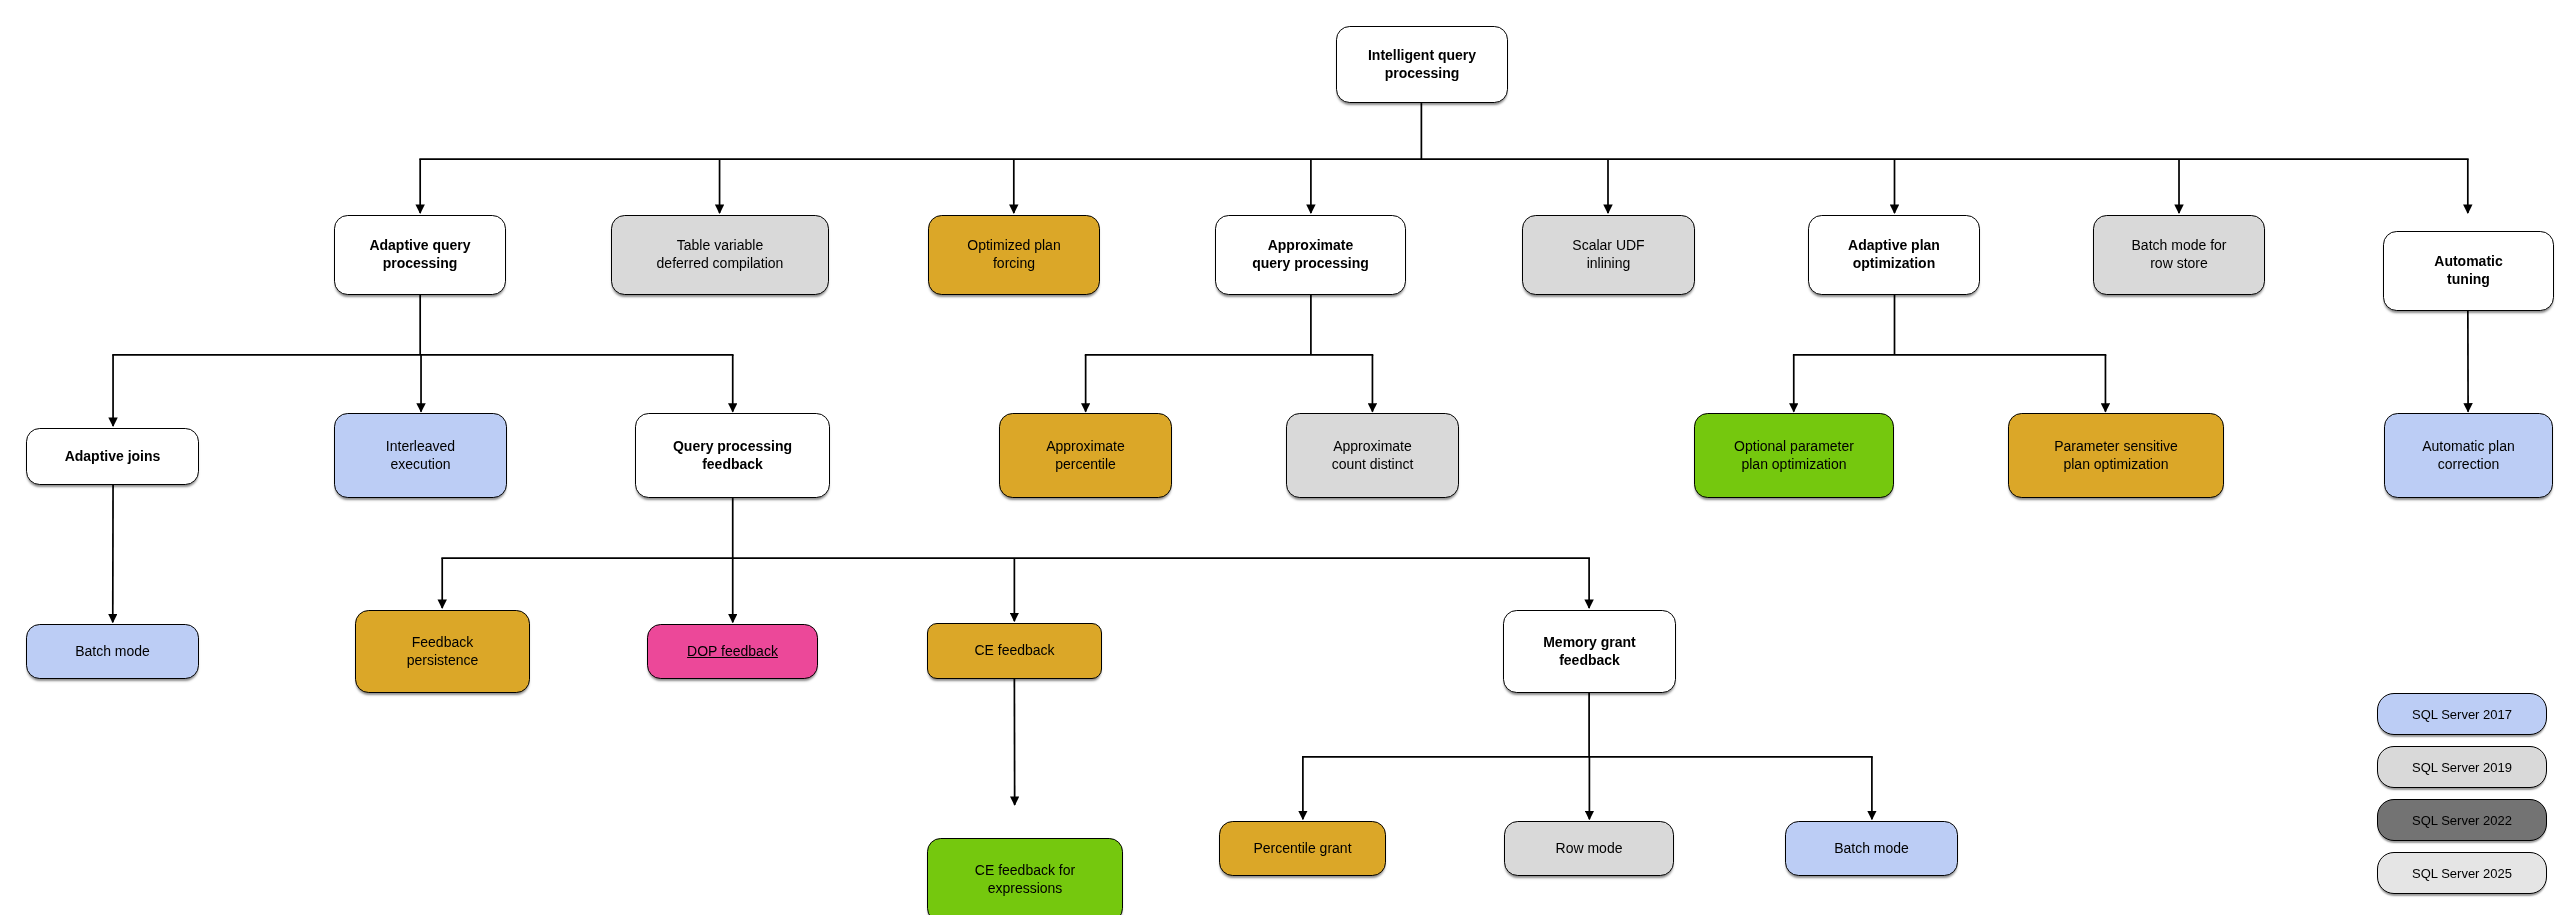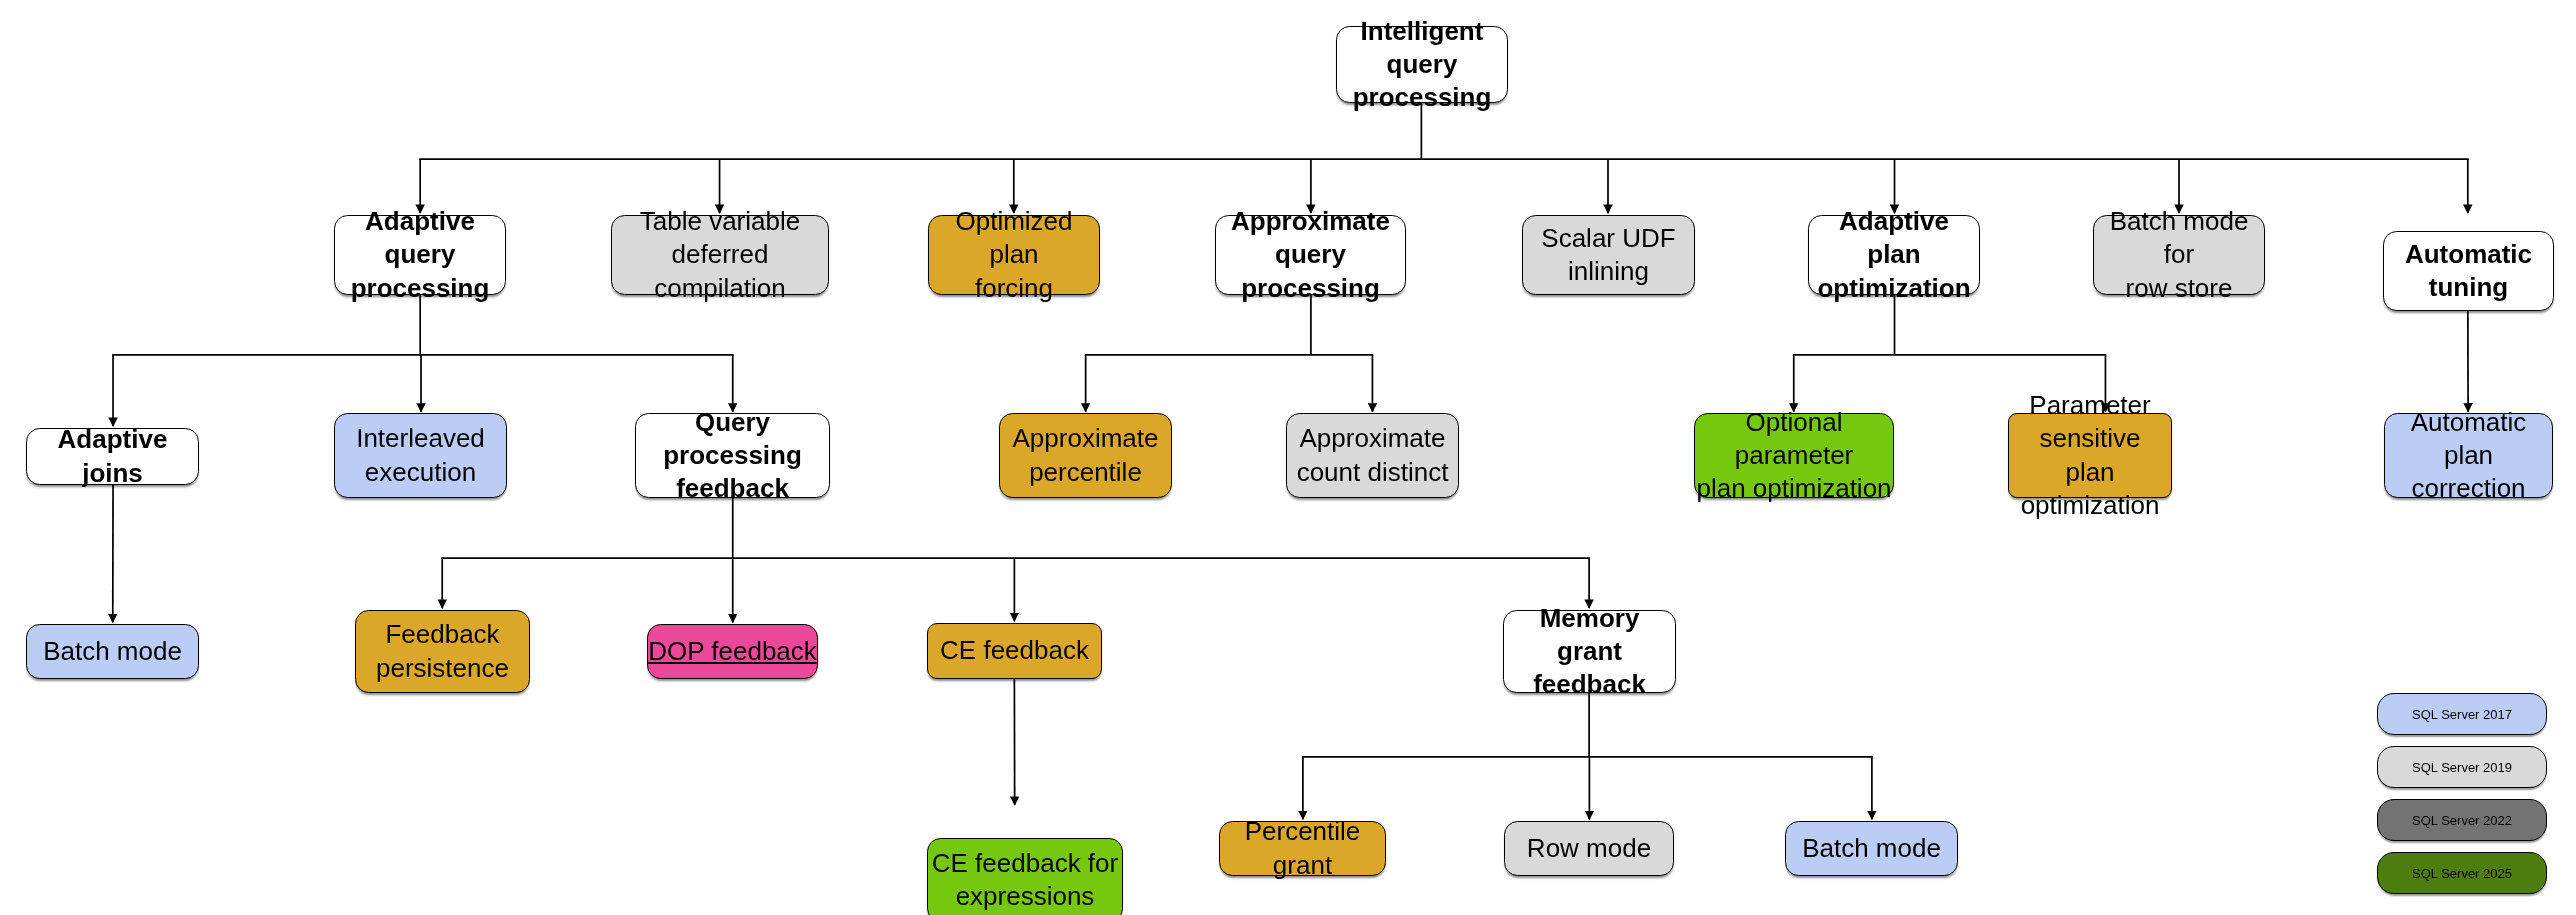--- a/index.html
+++ b/index.html
@@ -14,21 +14,21 @@
   #edges { position: absolute; left: 0; top: 0; z-index: 1; }
   .node {
     position: absolute;
     z-index: 2;
     box-sizing: border-box;
     border: 1.7px solid #000000;
     border-radius: 13.7px;
     display: flex; align-items: center; justify-content: center;
     text-align: center;
     white-space: pre-line;
-    font-size: 26px;
+    font-size: 14px;
     line-height: 1.28;
     color: #000000;
     box-shadow: 0 2.9px 2.3px -1.1px rgba(0,0,0,0.45);
   }
   .node.bold { font-weight: 700; }
   #legend {
     position: absolute; left: 2377px; top: 693px; z-index: 2;
     display: flex; flex-direction: column; gap: 11px;
   }
   .legend-pill {
@@ -134,21 +134,21 @@
       <div class="node" style="left: 334px; top: 413px; width: 173px; height: 85px; background: rgb(188, 205, 245);">Interleaved
 execution</div>
       <div class="node bold" style="left: 635px; top: 413px; width: 195px; height: 85px; background: rgb(255, 255, 255);">Query processing
 feedback</div>
       <div class="node" style="left: 999px; top: 413px; width: 173px; height: 85px; background: rgb(219, 167, 40);">Approximate
 percentile</div>
       <div class="node" style="left: 1286px; top: 413px; width: 173px; height: 85px; background: rgb(217, 217, 217);">Approximate
 count distinct</div>
       <div class="node" style="left: 1694px; top: 413px; width: 200px; height: 85px; background: rgb(117, 200, 14);">Optional parameter
 plan optimization</div>
-      <div class="node" style="left: 2008px; top: 413px; width: 164px; height: 85px; background: rgb(219, 167, 40); border-radius: 9px;">Parameter sensitive
+      <div class="node" style="left: 2008px; top: 413px; width: 216px; height: 85px; background: rgb(219, 167, 40);">Parameter sensitive
 plan optimization</div>
       <div class="node" style="left: 2384px; top: 413px; width: 169px; height: 85px; background: rgb(188, 205, 245);">Automatic plan
 correction</div>
       <div class="node" style="left: 26px; top: 624px; width: 173px; height: 55px; background: rgb(188, 205, 245);">Batch mode</div>
       <div class="node" style="left: 355px; top: 610px; width: 175px; height: 83px; background: rgb(219, 167, 40);">Feedback
 persistence</div>
       <div class="node" style="left: 647px; top: 624px; width: 171px; height: 55px; background: #ec4899; text-decoration: underline;">DOP feedback</div>
       <div class="node" style="left: 927px; top: 623px; width: 175px; height: 56px; background: rgb(219, 167, 40); border-radius: 10px;">CE feedback</div>
       <div class="node bold" style="left: 1503px; top: 610px; width: 173px; height: 83px; background: rgb(255, 255, 255);">Memory grant
 feedback</div>
@@ -156,16 +156,16 @@
 expressions</div>
       <div class="node" style="left: 1219px; top: 821px; width: 167px; height: 55px; background: rgb(219, 167, 40);">Percentile grant</div>
       <div class="node" style="left: 1504px; top: 821px; width: 170px; height: 55px; background: rgb(217, 217, 217);">Row mode</div>
       <div class="node" style="left: 1785px; top: 821px; width: 173px; height: 55px; background: rgb(188, 205, 245);">Batch mode</div>
     </div>
 
   <div id="legend">
       <div class="legend-pill" style="background: rgb(188, 205, 245);">SQL Server 2017</div>
       <div class="legend-pill" style="background: rgb(217, 217, 217);">SQL Server 2019</div>
       <div class="legend-pill" style="background: #737373;">SQL Server 2022</div>
-      <div class="legend-pill" style="background: #4d7c0f;">SQL Server 2025</div>
+      <div class="legend-pill" style="background: #e5e5e5;">SQL Server 2025</div>
     </div>
 </div>
 
 
 </body></html>

